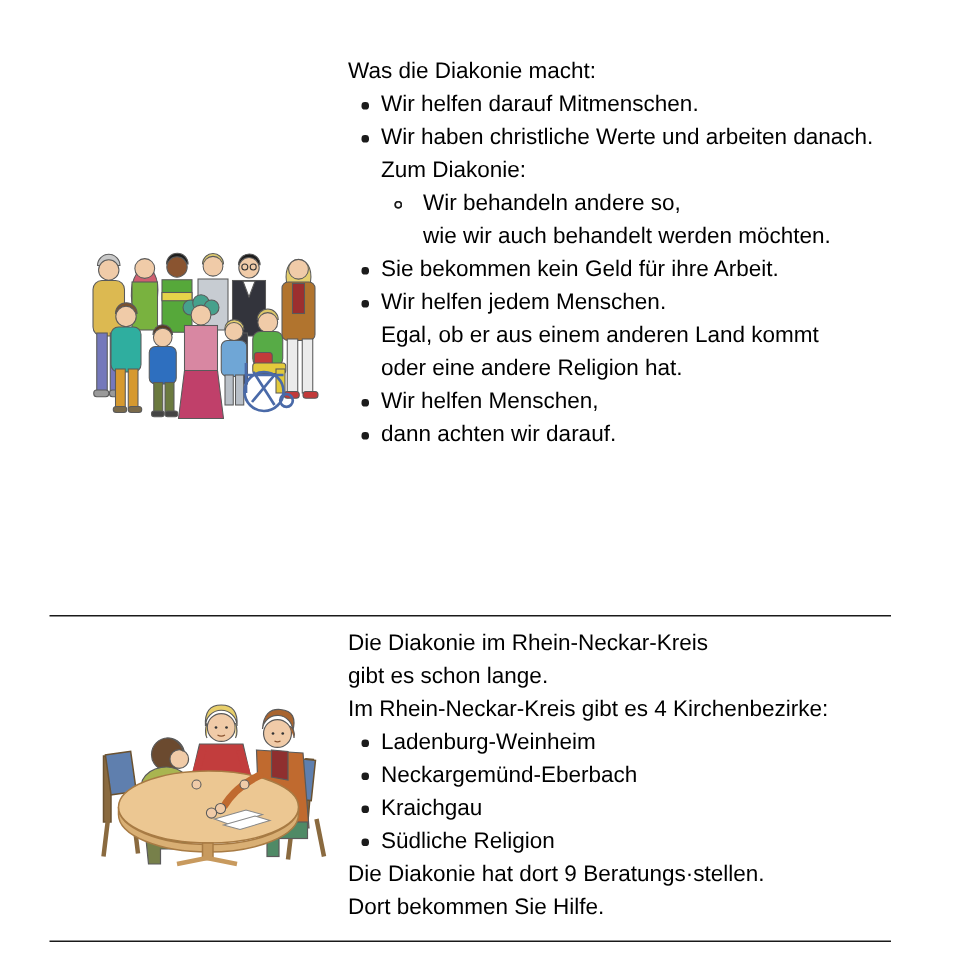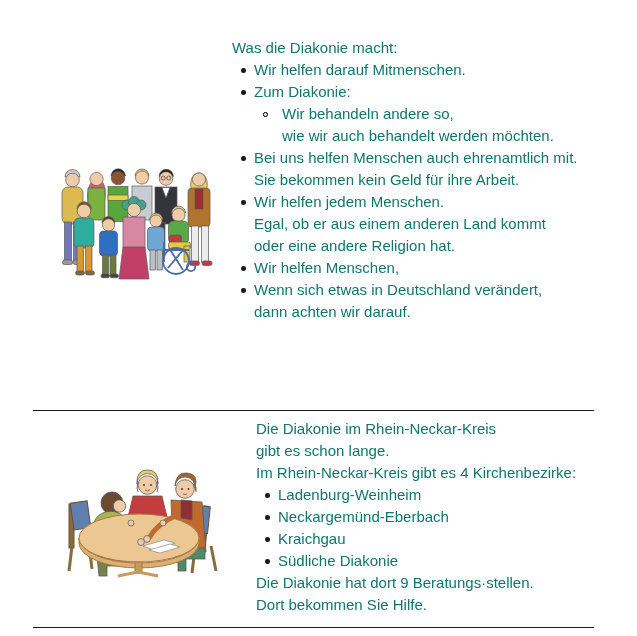--- a/index.html
+++ b/index.html
@@ -1,22 +1,22 @@
 <!DOCTYPE html>
 <html lang="de"><head>
 <meta charset="utf-8">
 <style>
   html,body{margin:0;padding:0;background:#ffffff;}
   .page{
     position:relative;width:594px;height:636px;background:#ffffff;
-    font-family:"Liberation Sans",sans-serif;color:#0f766e;overflow:hidden;
+    font-family:"Liberation Sans",sans-serif;color:#000000;overflow:hidden;
   }
   .textcol{position:absolute;left:232px;width:382px;font-size:15px;line-height:22px;}
   #text1{top:37px;}
-  #text2{top:418px;margin-left:24px;}
+  #text2{top:418px;}
   .line{position:relative;padding-left:22px;}
   .line.plain{padding-left:0;}
   .line.sub{padding-left:50px;}
   .dot{
     position:absolute;left:9px;top:9px;width:4.5px;height:4.5px;
     background:#1b1b1b;border-radius:50%;
   }
   .circ{
     position:absolute;left:31px;top:8.5px;width:5px;height:5px;
     border:1.2px solid #1b1b1b;border-radius:50%;background:#fff;box-sizing:border-box;
@@ -123,39 +123,39 @@
 
   <div class="textcol" id="text1">
     <div class="line plain">Was die Diakonie macht:</div>
 
     <div class="line">
       <span class="dot"></span>
       <span>Wir helfen darauf Mitmenschen.</span>
     </div>
     <div class="line">
       <span class="dot"></span>
+      <span>Wir haben christliche Werte und arbeiten danach.</span>
     </div>
     <div class="line">
       <span>Zum Diakonie:</span>
     </div>
 
     <div class="line sub">
       <span class="circ"></span>
     </div>
     <div class="line sub">
       <span class="circ"></span>
       <span>Wir behandeln andere so,</span>
     </div>
     <div class="line sub">
       <span>wie wir auch behandelt werden möchten.</span>
     </div>
 
     <div class="line">
       <span class="dot"></span>
-      <span>Bei uns helfen Menschen auch ehrenamtlich mit.</span>
     </div>
     <div class="line">
       <span>Sie bekommen </span><span class="b">kein</span><span> Geld für ihre Arbeit.</span>
     </div>
 
     <div class="line">
       <span class="dot"></span>
       <span>Wir helfen jedem Menschen.</span>
     </div>
     <div class="line">
@@ -165,21 +165,20 @@
       <span>oder eine andere Religion hat.</span>
     </div>
 
     <div class="line">
       <span class="dot"></span>
       <span>Wir helfen Menschen,</span>
     </div>
 
     <div class="line">
       <span class="dot"></span>
-      <span>Wenn sich etwas in Deutschland verändert,</span>
     </div>
     <div class="line">
       <span>dann achten wir darauf.</span>
     </div>
   </div>
 
   <div class="divider" id="div1"></div>
 
   <div class="illo" id="illo2">
     <svg width="180" height="120" viewBox="0 0 180 120">
@@ -259,21 +258,21 @@
     <div class="line">
       <span class="dot"></span>
       <span>Neckargemünd-Eberbach</span>
     </div>
     <div class="line">
       <span class="dot"></span>
       <span>Kraichgau</span>
     </div>
     <div class="line">
       <span class="dot"></span>
-      <span>Südliche Diakonie</span>
+      <span>Südliche Religion</span>
     </div>
 
     <div class="line plain">Die Diakonie hat dort 9 Beratungs·stellen.</div>
     <div class="line plain">Dort bekommen Sie Hilfe.</div>
   </div>
 
   <div class="divider" id="div2"></div>
 
 </div>
 

